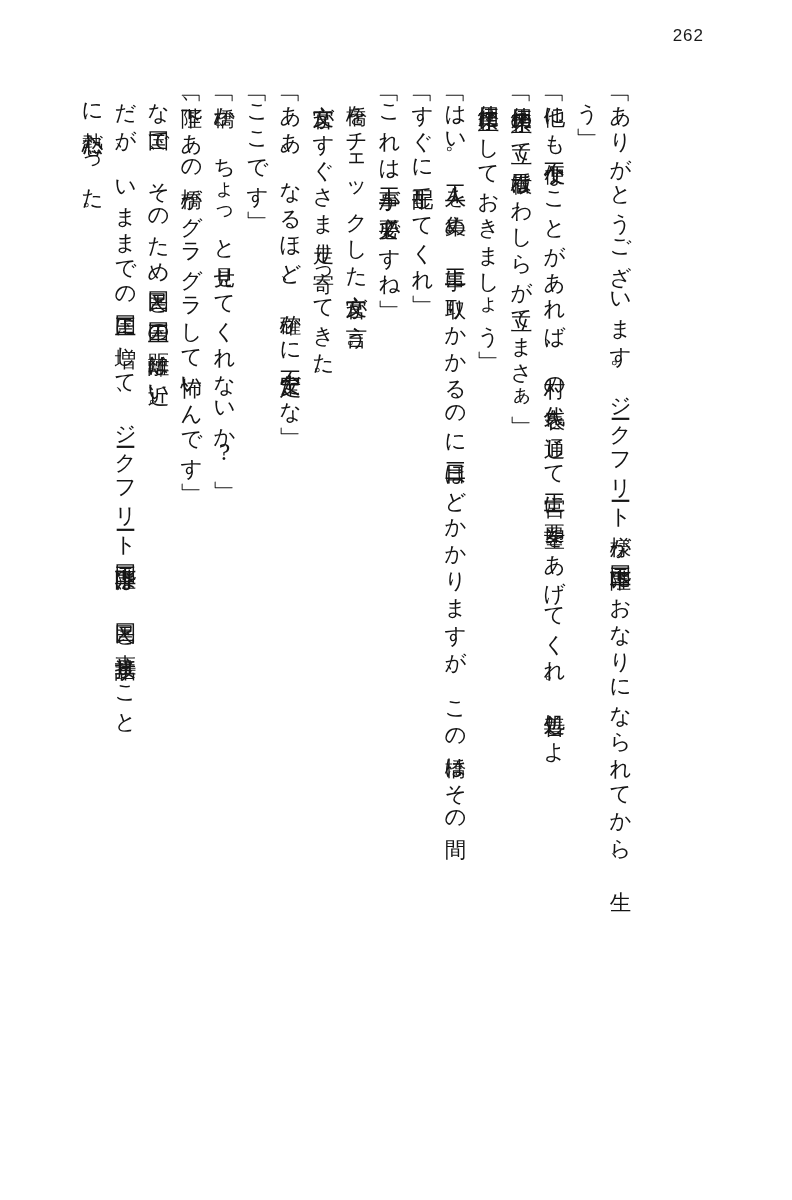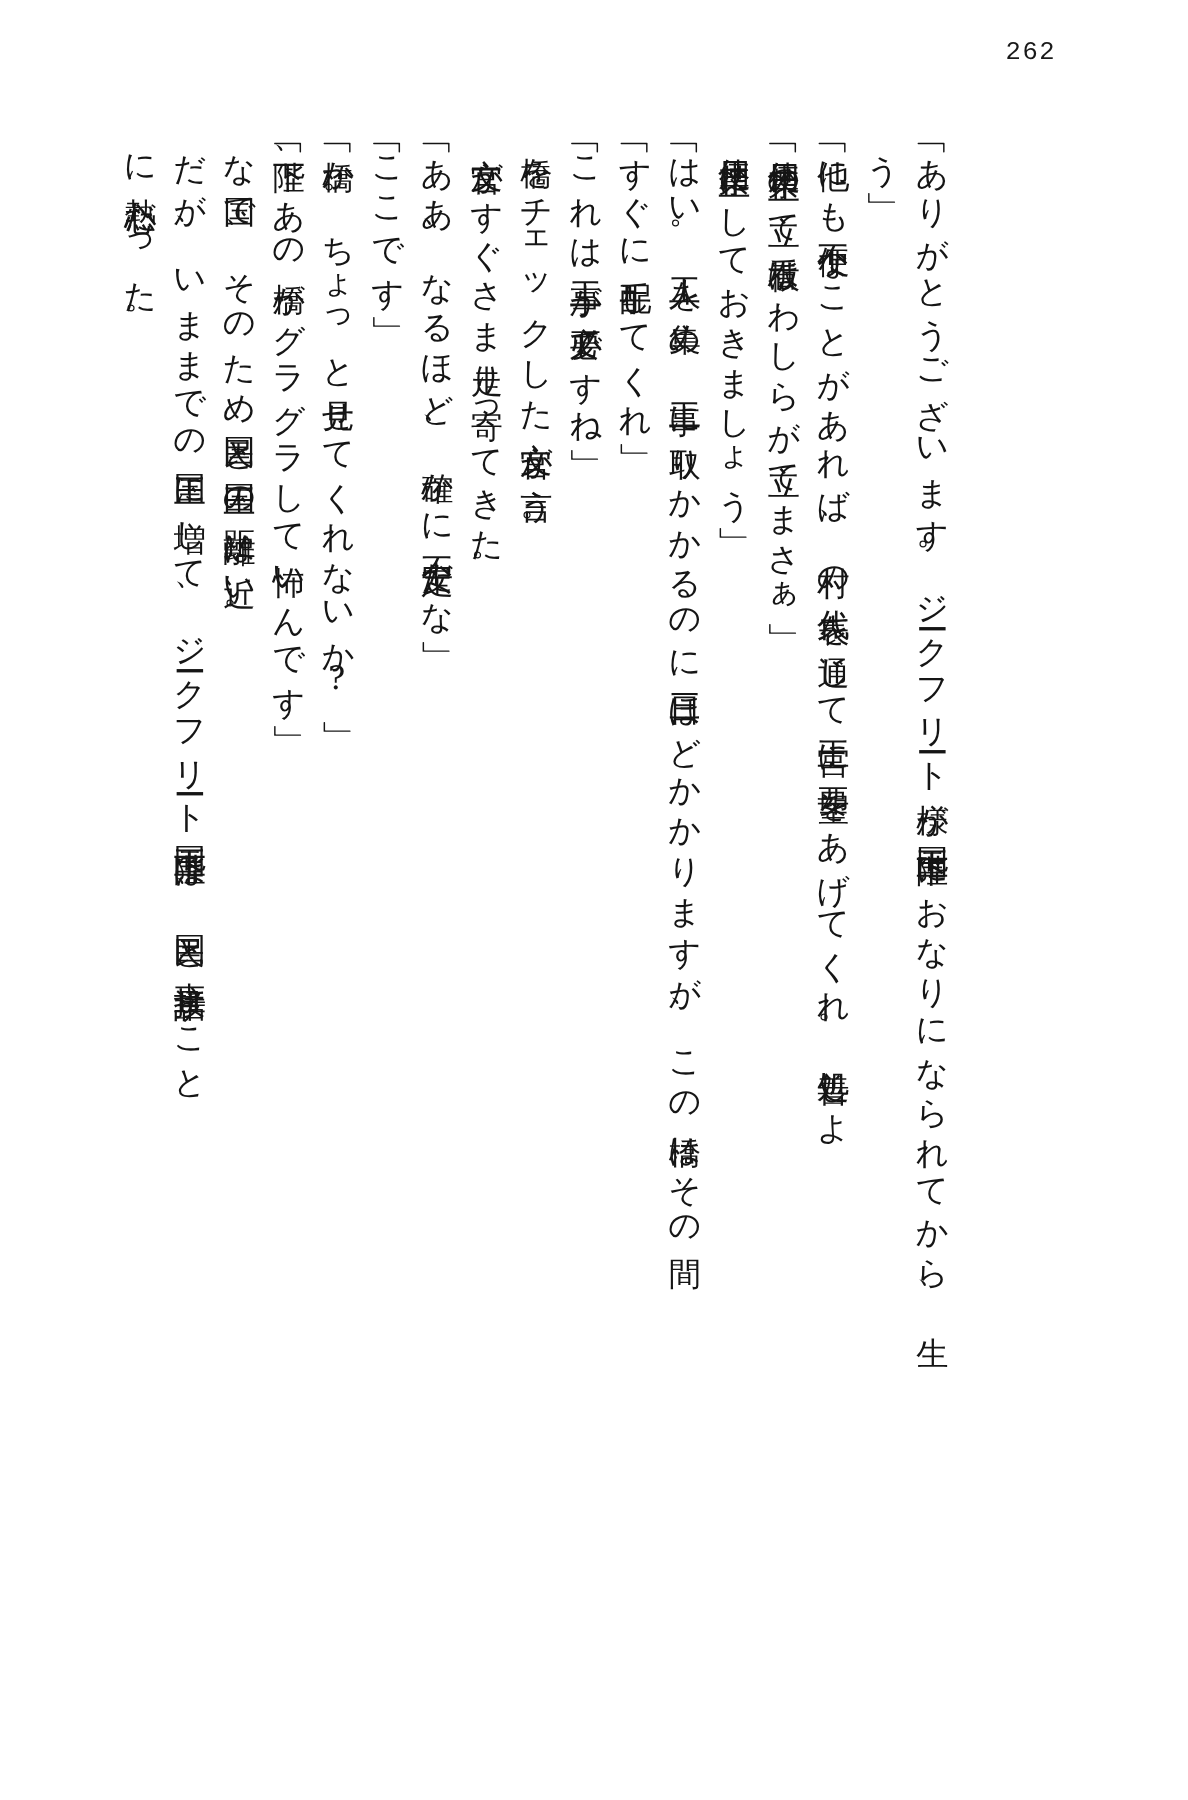--- a/index.html
+++ b/index.html
@@ -23,21 +23,21 @@
     height: 1200px;
     box-sizing: border-box;
   }
 
   .page-number {
     position: absolute;
     top: 26px;
     right: 88px;
     font-size: 17px;
     letter-spacing: 1px;
-    font-family: Liberation Mono, monospace;
+    font-family: Liberation Sans, sans-serif;
     color: #1a1a1a;
   }
 
   
   .body-text {
     position: absolute;
     top: 88px;
     right: 62px;
     height: 1065px;
     width: 660px;

